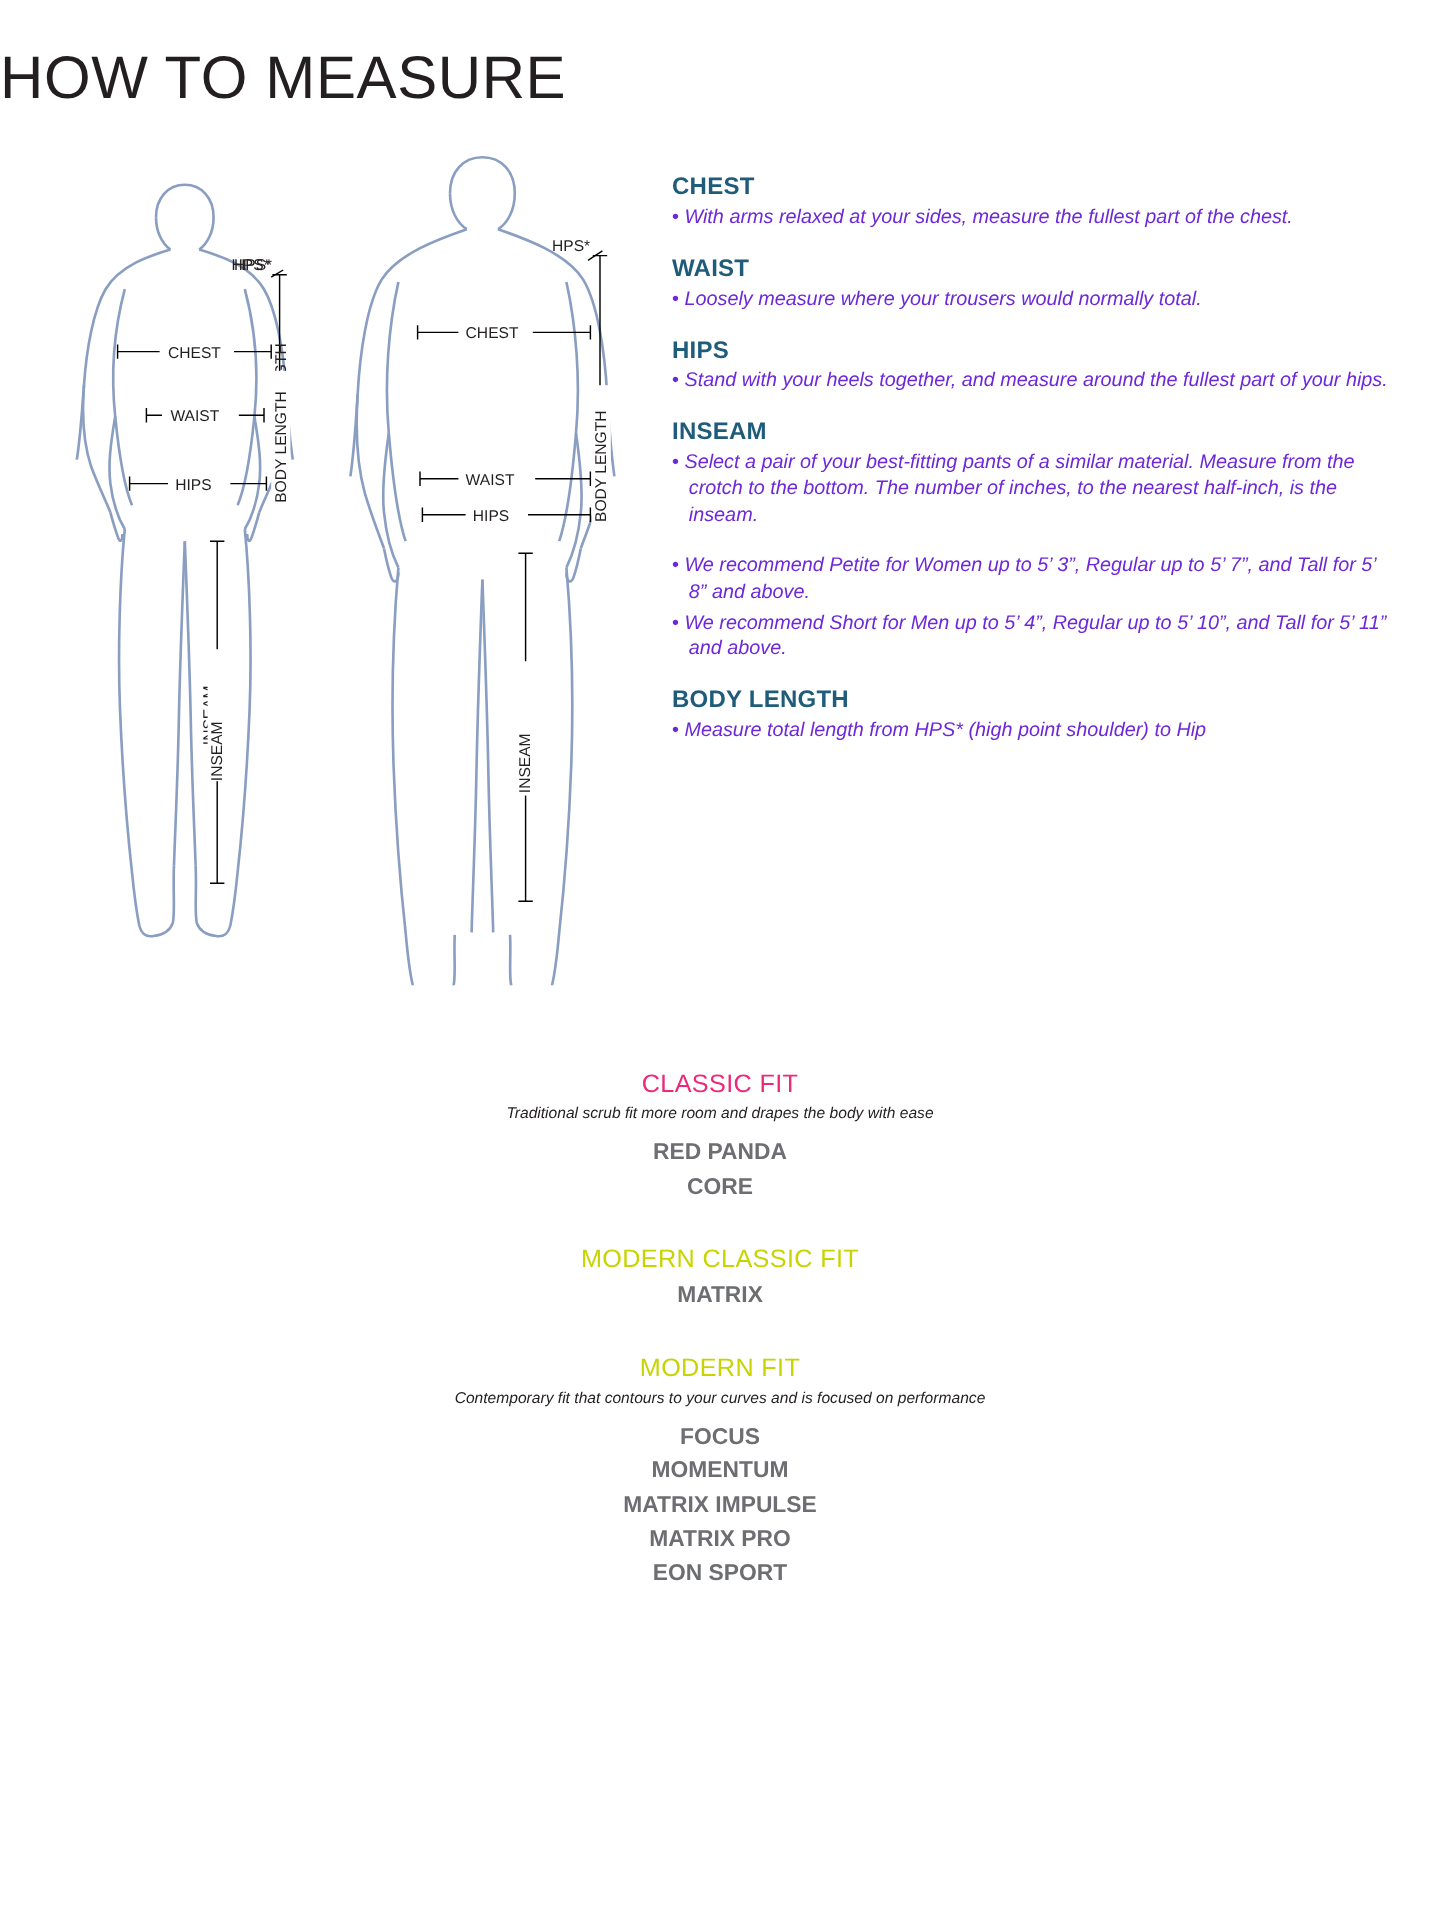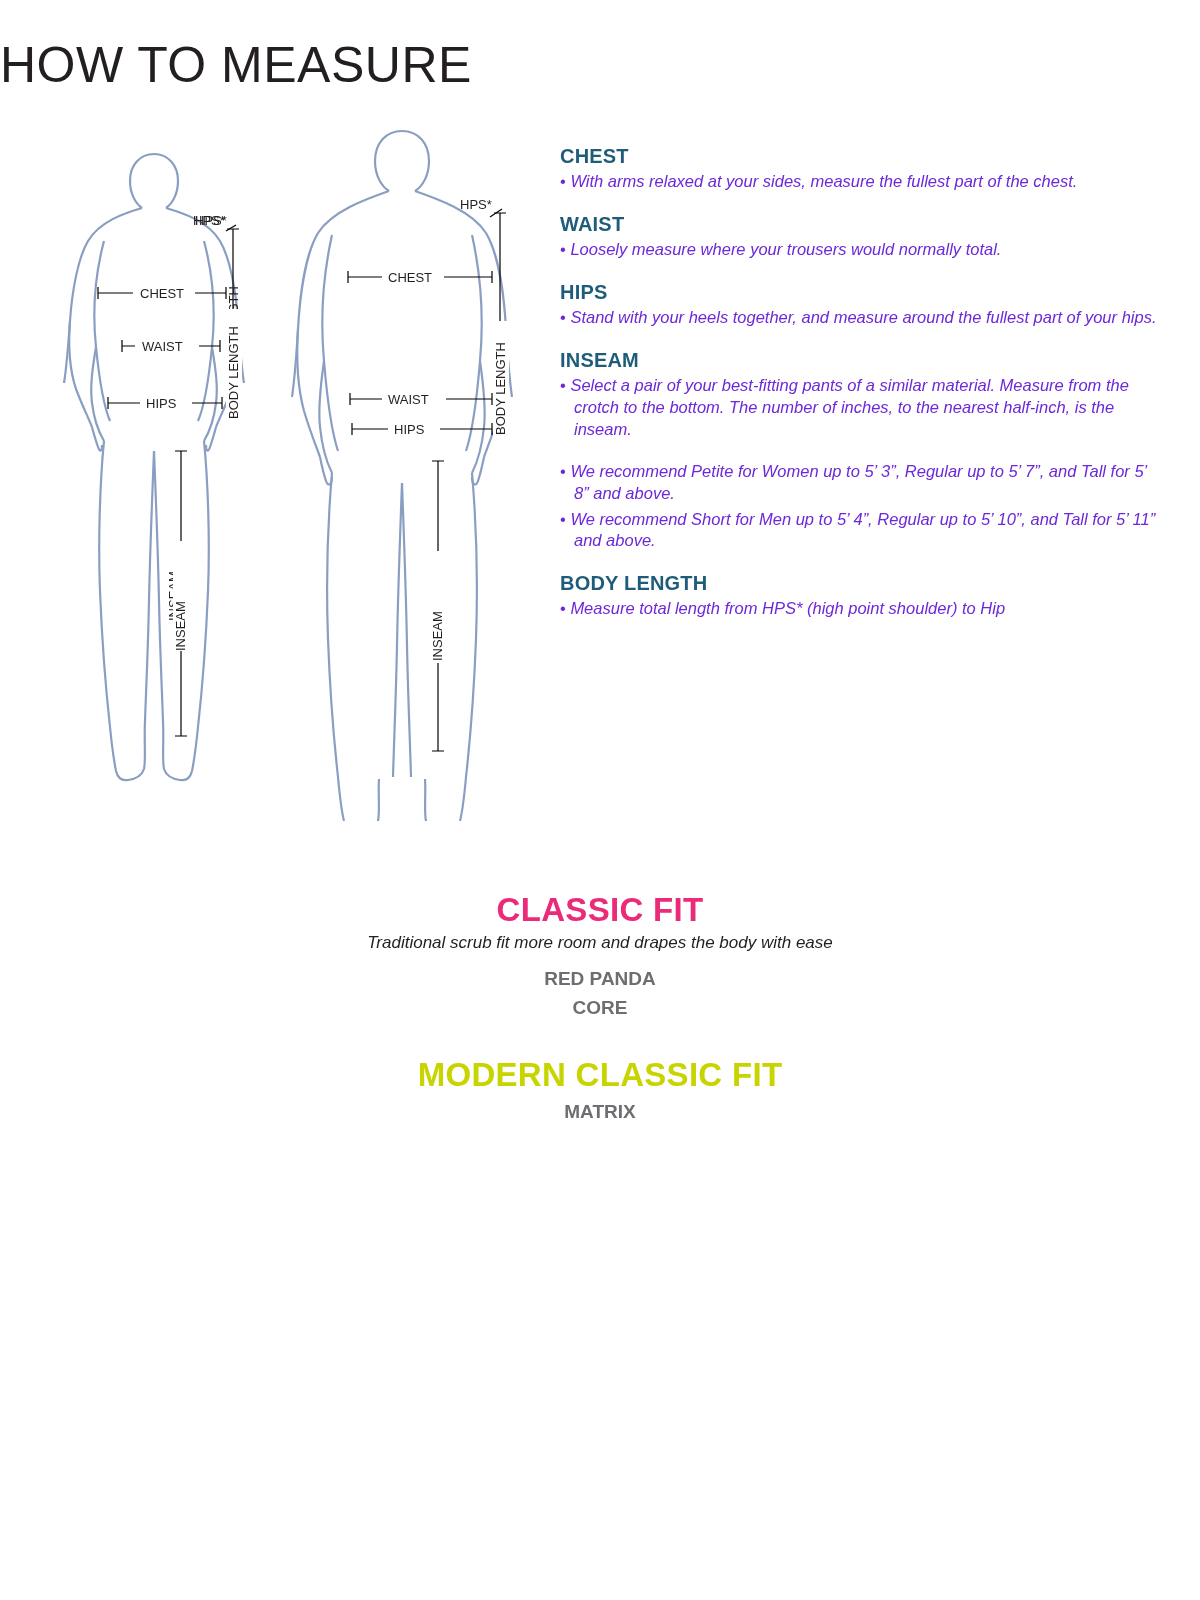--- a/index.html
+++ b/index.html
@@ -72,29 +72,29 @@
 
   
   .fits {
     margin-top: 66px;
     text-align: center;
   }
   .fit-block {
     margin-bottom: 34px;
   }
   .fit-title {
-    font-size: 33px;
-    font-weight: bold;
+    font-size: 21px;
+    font-weight: normal;
     letter-spacing: 0.3px;
     margin: 0 0 4px 0;
   }
   .fit-title.pink { color: #ec2a7a; }
   .fit-title.lime { color: #c8d400; }
   .fit-desc {
-    font-size: 17px;
+    font-size: 13px;
     font-style: italic;
     color: #231f20;
     margin: 0 0 12px 0;
   }
   .fit-items {
     font-size: 19px;
     font-weight: bold;
     color: #6d6e71;
     line-height: 1.5;
   }
@@ -306,14 +306,25 @@
     </div>
   </div>
 
   <div class="fit-block">
     <div class="fit-title lime">MODERN CLASSIC FIT</div>
     <div class="fit-items">
       <span class="fit-item">MATRIX</span>
     </div>
   </div>
 
+  <div class="fit-block">
+    <div class="fit-title lime">MODERN FIT</div>
+    <div class="fit-desc">Contemporary fit that contours to your curves and is focused on performance</div>
+    <div class="fit-items">
+      <span class="fit-item">FOCUS</span>
+      <span class="fit-item">MOMENTUM</span>
+      <span class="fit-item">MATRIX IMPULSE</span>
+      <span class="fit-item">MATRIX PRO</span>
+      <span class="fit-item">EON SPORT</span>
+    </div>
+  </div>
 
 </div>
 
 </body></html>

